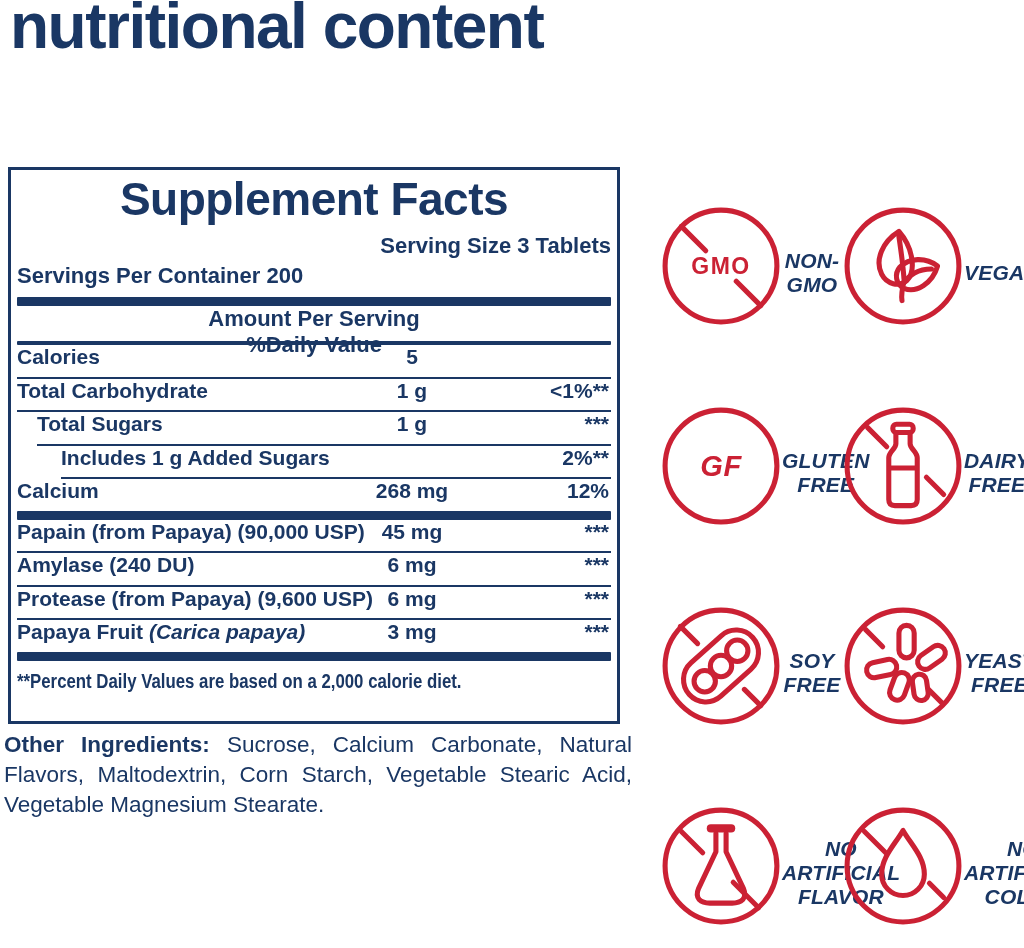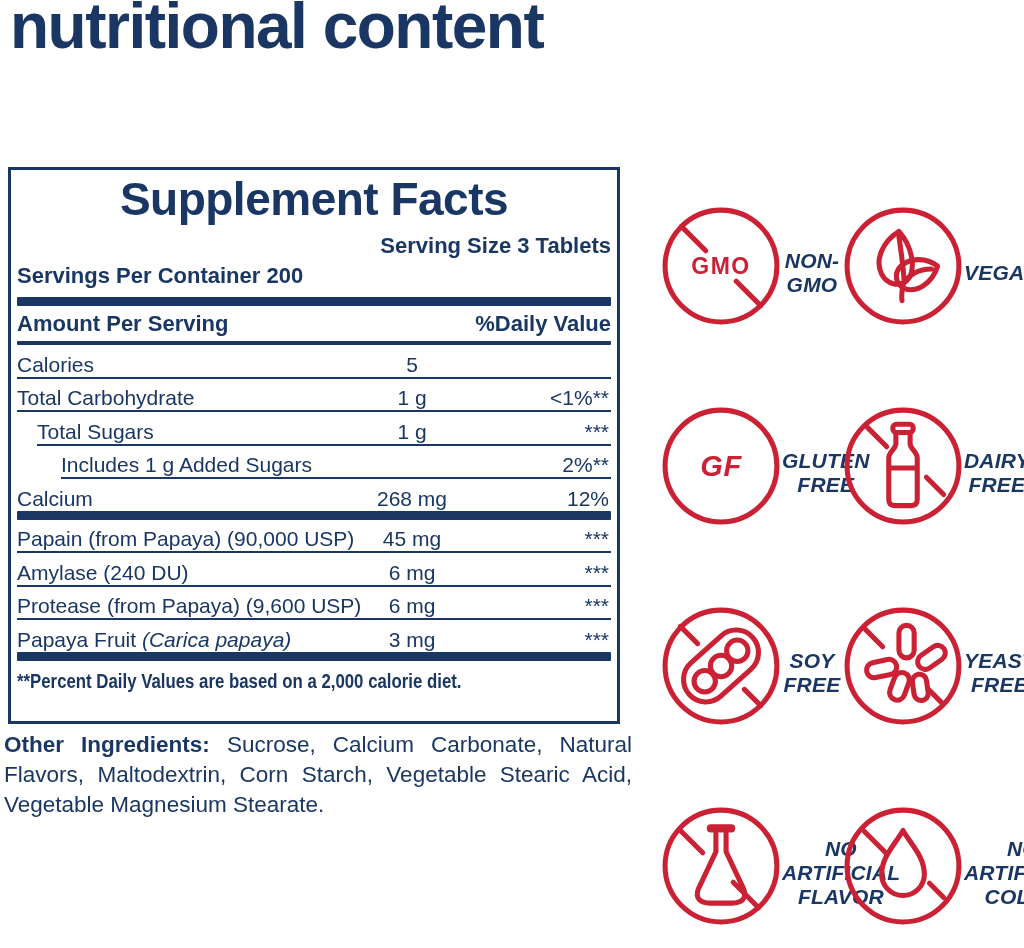--- a/index.html
+++ b/index.html
@@ -24,25 +24,25 @@
     font-size:46px; font-weight:700; letter-spacing:-0.5px;
     text-align:center; line-height:54px; margin-top:2px;
   }
   .sf-sub { font-size:22px; font-weight:700; line-height:30px; }
   .sf-sub.first { margin-top:5px;text-align:right; }
   .bar { background:var(--navy); height:9px; border-radius:1px; }
   .bar.topbar { margin-top:6px; }
   .bar.med { height:4px; }
   .sf-head {
     display:flex; justify-content:space-between; align-items:center;
-    height:35px; font-size:22px; font-weight:700;
+    height:35px; font-size:22px; font-weight:700;flex-direction:column;
   }
   .row {
-    position:relative; height:31.5px; display:flex; align-items:flex-end;
-    font-size:21px; font-weight:400; white-space:nowrap;
+    position:relative; height:31.5px; display:flex; align-items:flex-start;
+    font-size:21px; font-weight:700; white-space:nowrap;
   }
   .row .amt { position:absolute; left:330px; width:130px; text-align:center; }
   .row .dv  { position:absolute; right:2px; text-align:right; }
   .lvl1 { padding-left:20px; }
   .lvl2 { padding-left:44px; }
   .hr { height:2px; background:var(--navy); }
   .hr.i1 { margin-left:20px; }
   .hr.i2 { margin-left:44px; }
   .ital { font-style:italic; }
   .fnotes { margin:6px 0 6px 0; }

